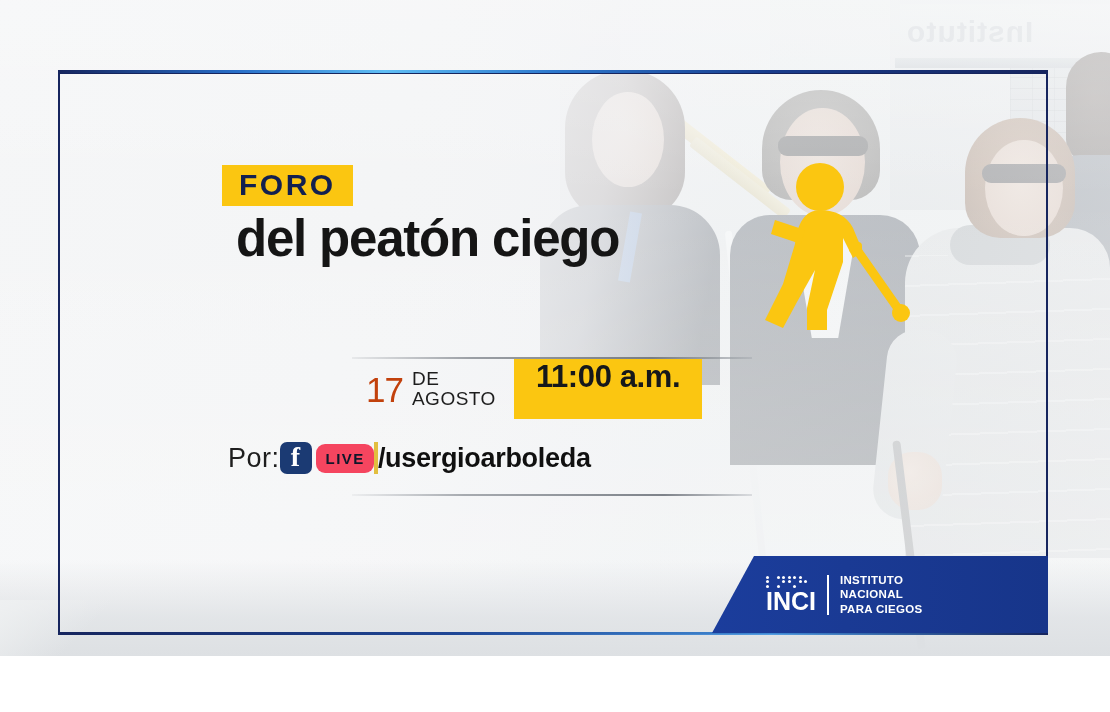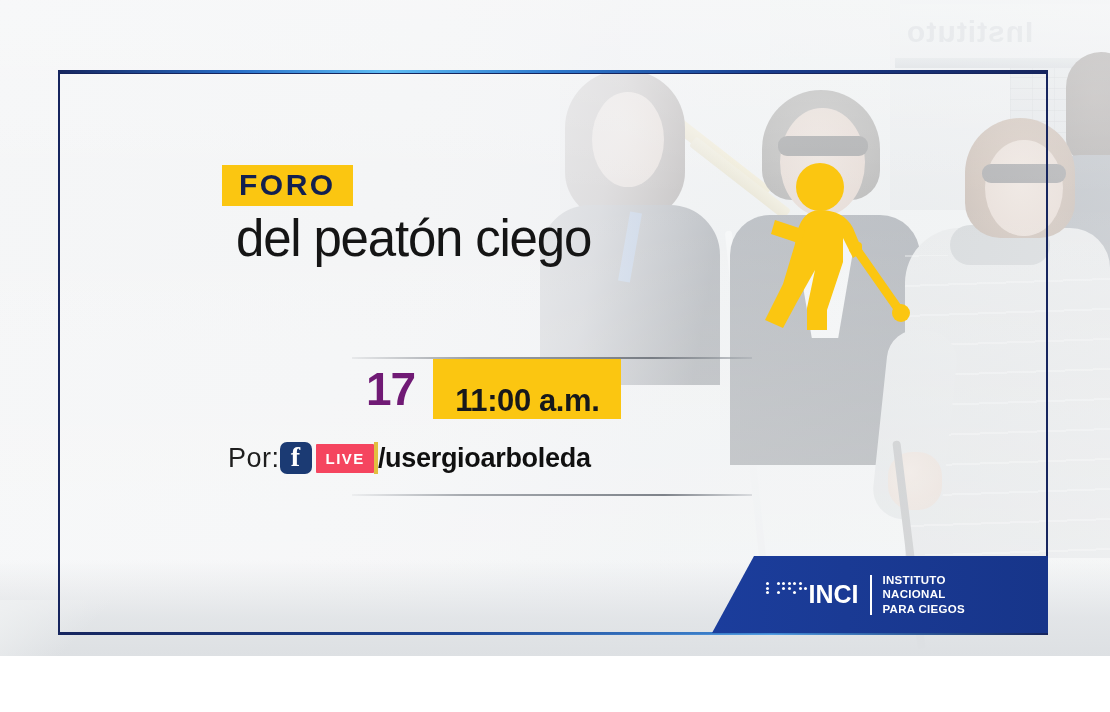--- a/index.html
+++ b/index.html
@@ -297,21 +297,21 @@
     line-height: 1;
     font-weight: 400;
     letter-spacing: -0.5px;
     white-space: nowrap;
   }
   .subhead {
     margin-top: 6px;
     padding-left: 14px;
     color: #151515;
     font-size: 51px;
-    font-weight: normal;
+    font-weight: bold;
     letter-spacing: -1.2px;
     line-height: 1.05;
     white-space: nowrap;
   }
 
   
   .pictogram {
     position: absolute;
     left: 757px; top: 158px;
     width: 165px; height: 175px;
@@ -331,37 +331,37 @@
     align-items: stretch;
     height: 60px;
   }
   .date-cell {
     display: flex;
     align-items: center;
     gap: 9px;
     padding: 0 18px 0 14px;
   }
   .date-day {
-    color: #701a75;
-    font-size: 46px;
-    font-weight: bold;
+    color: #c2410c;
+    font-size: 35px;
+    font-weight: normal;
     line-height: 1;
     letter-spacing: -1px;
   }
   .date-month {
     color: #1d1d1d;
     font-size: 19px;
     line-height: 1.05;
     letter-spacing: .5px;
     text-transform: uppercase;
   }
   .time-cell {
     background: #FBC611;
     display: flex;
-    align-items: flex-end;
+    align-items: flex-start;
     justify-content: center;
     padding: 0 22px;
   }
   .time-text {
     color: #16181b;
     font-size: 31px;
     font-weight: bold;
     letter-spacing: -0.4px;
   }
 
@@ -396,26 +396,26 @@
     transform: translateY(-52%);
     text-align: center;
     color: #ffffff;
     font-family: "Liberation Serif", serif;
     font-weight: bold;
     font-size: 28px;
     line-height: 1;
   }
   .live-badge {
     background: #F5455F;
-    color: #ffffff;
+    color: #0f172a;
     font-size: 15px;
     font-weight: bold;
     letter-spacing: 1.5px;
     padding: 7px 9px 7px 10px;
-    border-radius: 1px;
+    border-radius: 9px;
     line-height: 1;
   }
   .sep {
     width: 2px;
     height: 32px;
     background: #e2bf3f;
   }
   .handle {
     color: #101010;
     font-size: 27px;
@@ -445,21 +445,21 @@
     gap: 20px;
     padding-left: 54px;
   }
   .inci-logo {
     display: flex;
     align-items: center;
     gap: 8px;
   }
   .inci-left {
     display: flex;
-    flex-direction: row;
+    flex-direction: column;
     align-items: flex-start;
     gap: 2px;
   }
   .braille {
     display: flex;
     gap: 3.5px;
     height: 11px;
     align-items: flex-start;
   }
   .braille-cell {
@@ -624,20 +624,24 @@
 
   <div class="title-block">
     <div class="foro-badge">FORO</div>
     <div class="subhead">del peatón ciego</div>
   </div>
 
   <div class="rule-top"></div>
   <div class="datetime">
     <div class="date-cell">
       <span class="date-day">17</span>
+      <span class="date-month">
+        <span>DE</span><br>
+        <span>AGOSTO</span>
+      </span>
     </div>
     <div class="time-cell">
       <span class="time-text">11:00 a.m.</span>
     </div>
   </div>
 
   <div class="social-row">
     <span class="por-label">Por:</span>
     <span class="fb-live">
       <span class="fb-icon"></span>

